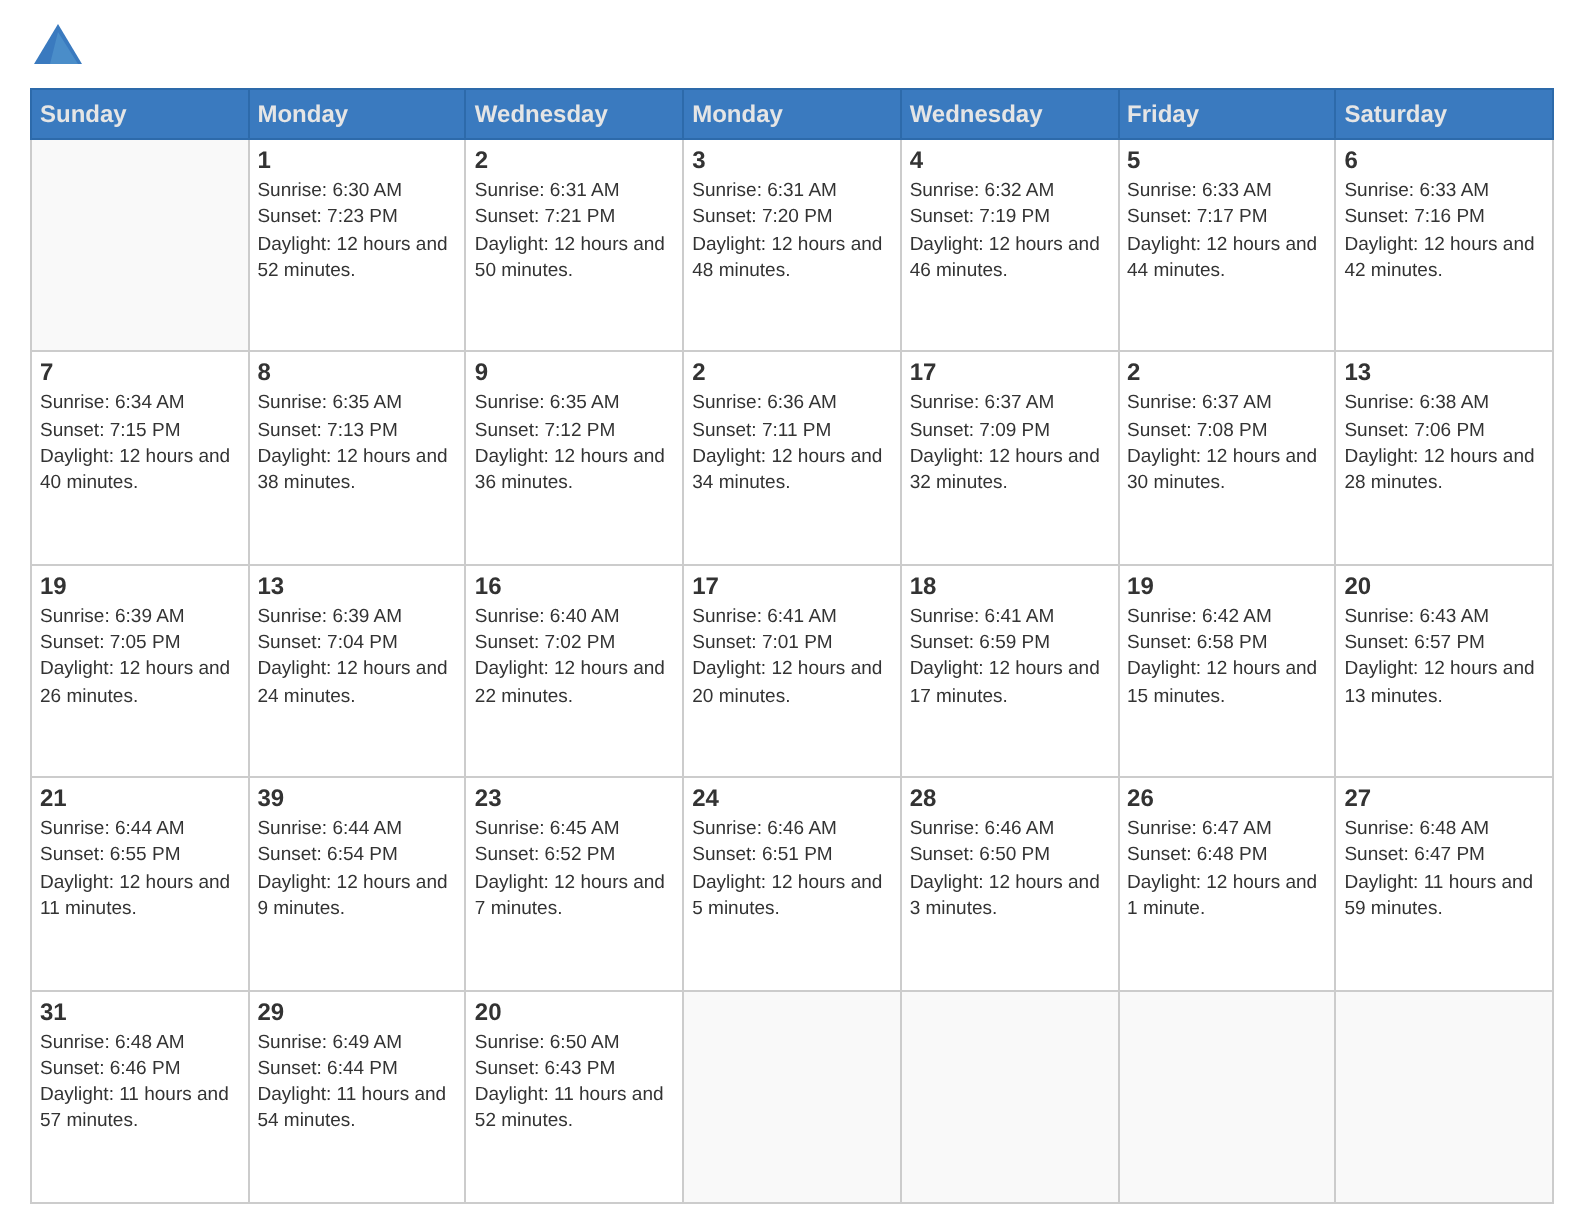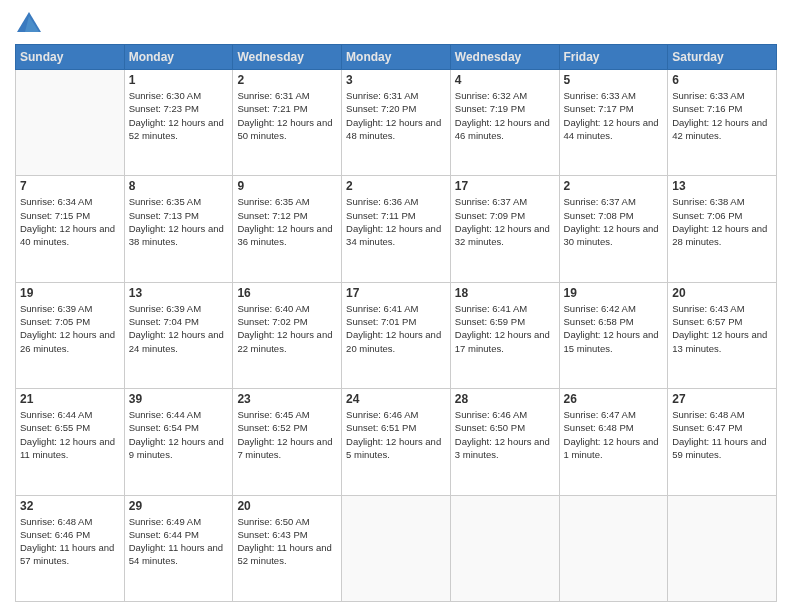--- a/index.html
+++ b/index.html
@@ -245,21 +245,21 @@
             <span class="day-num">26</span>
             <div class="cell-text">Sunrise: 6:47 AM<br>Sunset: 6:48 PM<br>Daylight: 12 hours and 1 minute.</div>
           </td>
           <td>
             <span class="day-num">27</span>
             <div class="cell-text">Sunrise: 6:48 AM<br>Sunset: 6:47 PM<br>Daylight: 11 hours and 59 minutes.</div>
           </td>
         </tr>
         <tr>
           <td>
-            <span class="day-num">32</span>
+            <span class="day-num">31</span>
             <div class="cell-text">Sunrise: 6:48 AM<br>Sunset: 6:46 PM<br>Daylight: 11 hours and 57 minutes.</div>
           </td>
           <td>
             <span class="day-num">29</span>
             <div class="cell-text">Sunrise: 6:49 AM<br>Sunset: 6:44 PM<br>Daylight: 11 hours and 54 minutes.</div>
           </td>
           <td>
             <span class="day-num">20</span>
             <div class="cell-text">Sunrise: 6:50 AM<br>Sunset: 6:43 PM<br>Daylight: 11 hours and 52 minutes.</div>
           </td>

